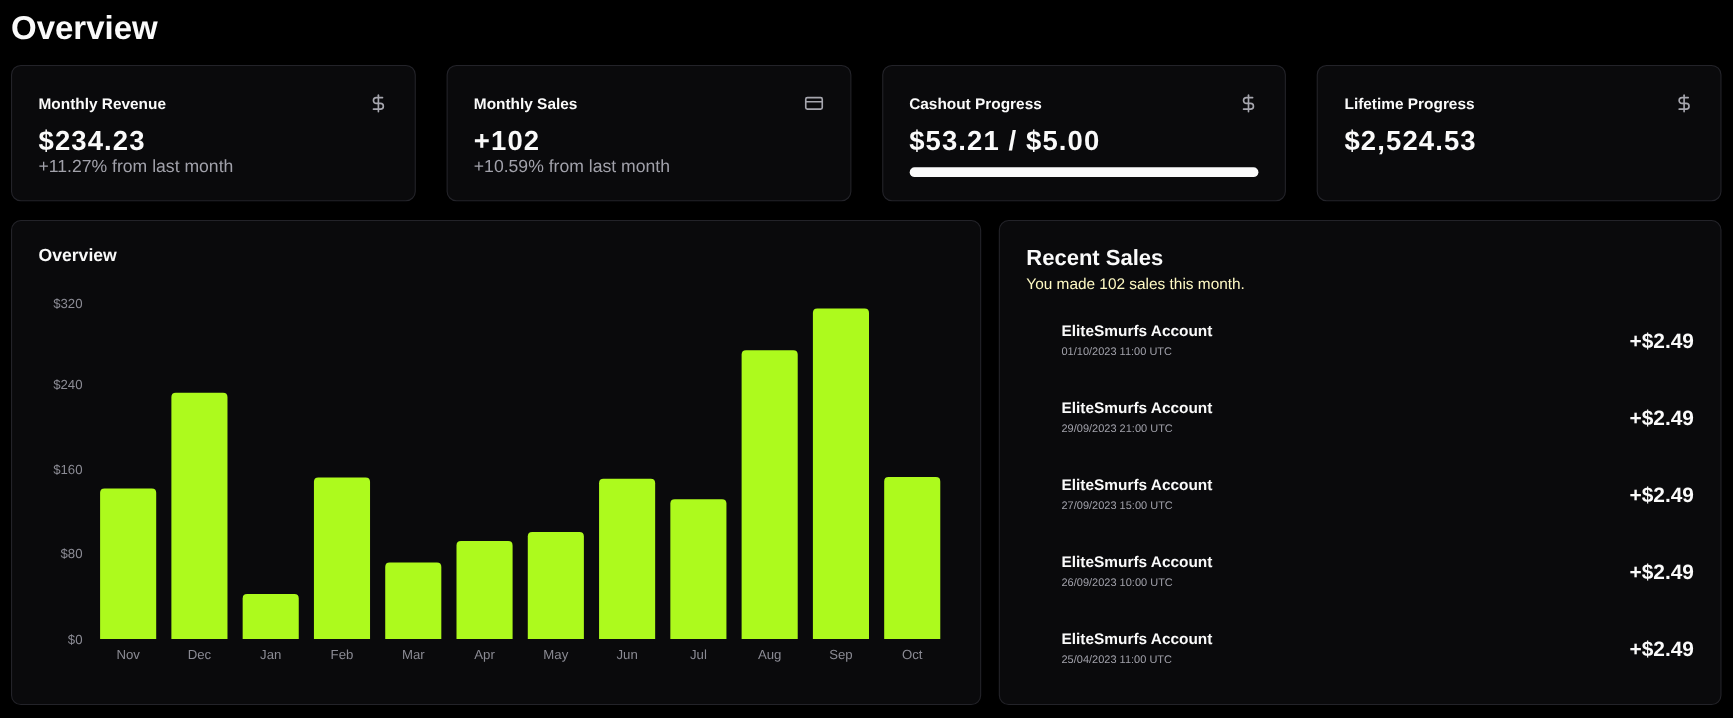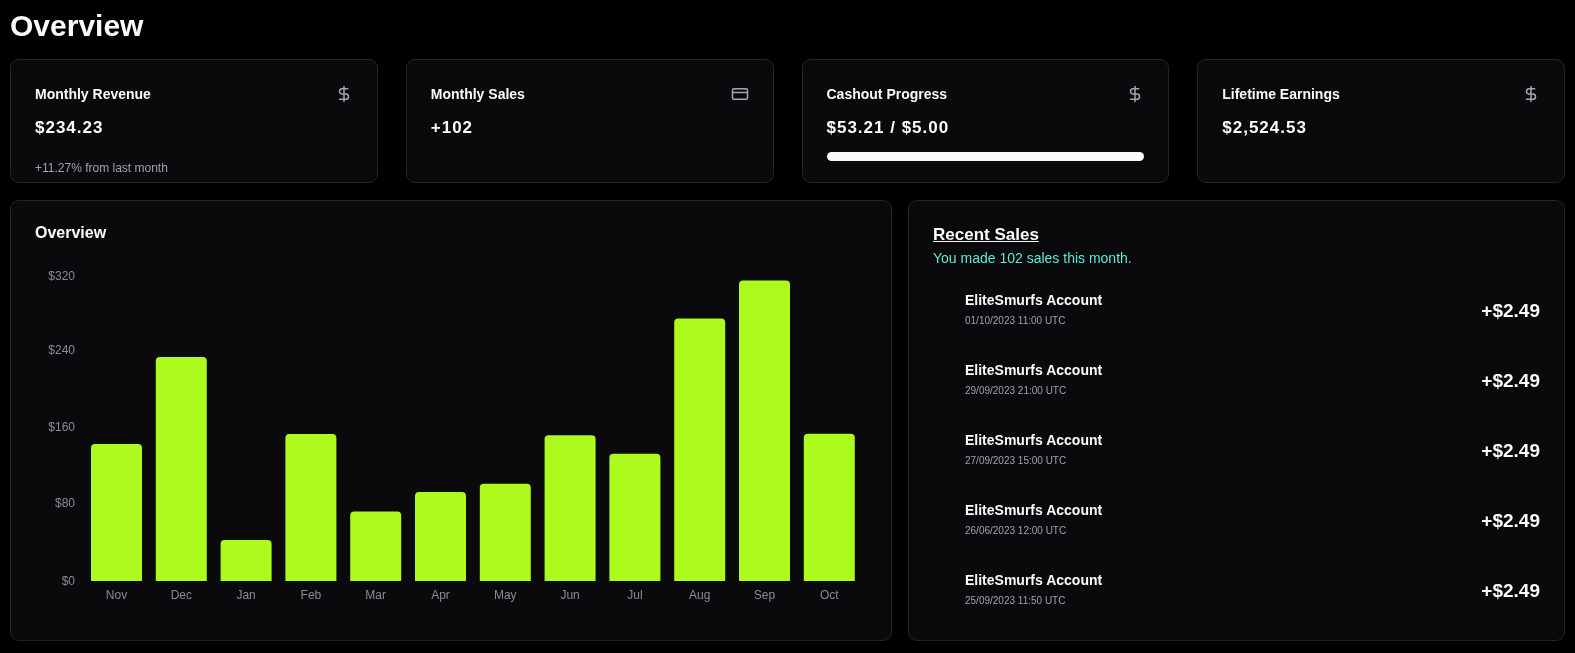--- a/index.html
+++ b/index.html
@@ -6,29 +6,29 @@
   html,body { width:1575px; height:653px; background:#000; overflow:hidden; }
   body { font-family:"Liberation Sans", sans-serif; color:#fafafa; }
   .page { padding:8px 10px 0 10px;border-radius:28px; }
   h1 { font-size:30px; font-weight:700; line-height:36px; letter-spacing:0px; margin:0 0 15px 0; }
   .card { background:#0a0a0c; border:1px solid #232329; border-radius:9px; }
   .stats { display:grid; grid-template-columns:repeat(4,1fr); gap:28px; }
   .stat { height:124px; padding:24px; }
   .stat-head { display:flex; justify-content:space-between; align-items:center; padding-bottom:8px; }
   .stat-title { font-size:14px; line-height:20px; font-weight:700; color:#fafafa; }
   .stat-head svg { width:18px; height:18px; stroke:#a6a6ae; }
-  .big { font-size:17px; line-height:32px; font-weight:700; letter-spacing:1px; }
-  .sub { font-size:12px; line-height:16px; color:#a1a1aa; margin-top:16px; }
+  .big { font-size:25px; line-height:32px; font-weight:700; letter-spacing:1px; }
+  .sub { font-size:16px; line-height:16px; color:#a1a1aa; margin-top:0; }
   .progress { height:9px; background:#fafafa; border-radius:5px; margin-top:8px; }
   .bottom { display:grid; grid-template-columns:882px 1fr; gap:16px; margin-top:17px; }
   .chart-card { height:441px; position:relative; }
   .chart-title { position:absolute; left:24px; top:24px; font-size:16px; line-height:16px; font-weight:700; }
   .sales-card { height:441px; padding:24px; }
-  .sales-title { font-size:17px; line-height:20px; font-weight:700;text-decoration:underline; }
-  .sales-sub { font-size:14px; line-height:20px; color:#5eead4; margin-top:3px; }
+  .sales-title { font-size:20px; line-height:20px; font-weight:700; }
+  .sales-sub { font-size:14px; line-height:20px; color:#fef9c3; margin-top:3px; }
   .rows { margin-top:22px; }
   .row { display:flex; align-items:center; margin-left:32px; margin-bottom:29px; } 
   .row:last-child { margin-bottom:0; }
   .row-name { font-size:14px; line-height:20px; font-weight:700; }
   .row-date { font-size:10px; line-height:21px; color:#a1a1aa; }
   .row-amt { margin-left:auto; font-size:19px; font-weight:700; }
 </style>
 </head>
 <body>
 <div class="page">
@@ -47,35 +47,36 @@
     </div>
     <div class="card stat">
       <div class="stat-head">
         <div class="stat-title">Monthly Sales</div>
         <svg viewBox="0 0 24 24" fill="none" stroke-width="2" stroke-linecap="round" stroke-linejoin="round">
             <rect width="20" height="14" x="2" y="5" rx="2"></rect>
             <line x1="2" x2="22" y1="10" y2="10"></line>
           </svg>
       </div>
       <div class="big">+102</div>
+      <div class="sub">+10.59% from last month</div>
     </div>
     <div class="card stat">
       <div class="stat-head">
         <div class="stat-title">Cashout Progress</div>
         <svg viewBox="0 0 24 24" fill="none" stroke-width="2" stroke-linecap="round" stroke-linejoin="round">
             <line x1="12" x2="12" y1="2" y2="22"></line>
             <path d="M17 5H9.5a3.5 3.5 0 0 0 0 7h5a3.5 3.5 0 0 1 0 7H6"></path>
           </svg>
       </div>
       <div class="big">$53.21 / $5.00</div>
       <div class="progress"></div>
     </div>
     <div class="card stat">
       <div class="stat-head">
-        <div class="stat-title">Lifetime Earnings</div>
+        <div class="stat-title">Lifetime Progress</div>
         <svg viewBox="0 0 24 24" fill="none" stroke-width="2" stroke-linecap="round" stroke-linejoin="round">
             <line x1="12" x2="12" y1="2" y2="22"></line>
             <path d="M17 5H9.5a3.5 3.5 0 0 0 0 7h5a3.5 3.5 0 0 1 0 7H6"></path>
           </svg>
       </div>
       <div class="big">$2,524.53</div>
     </div>
   </div>
   <div class="bottom">
     <div class="card chart-card">
@@ -137,27 +138,27 @@
         <div class="row">
             <div>
               <div class="row-name">EliteSmurfs Account</div>
               <div class="row-date">27/09/2023 15:00 UTC</div>
             </div>
             <div class="row-amt">+$2.49</div>
           </div>
         <div class="row">
             <div>
               <div class="row-name">EliteSmurfs Account</div>
-              <div class="row-date">26/06/2023 12:00 UTC</div>
+              <div class="row-date">26/09/2023 10:00 UTC</div>
             </div>
             <div class="row-amt">+$2.49</div>
           </div>
         <div class="row">
             <div>
               <div class="row-name">EliteSmurfs Account</div>
-              <div class="row-date">25/09/2023 11:50 UTC</div>
+              <div class="row-date">25/04/2023 11:00 UTC</div>
             </div>
             <div class="row-amt">+$2.49</div>
           </div>
       </div>
     </div>
   </div>
 </div>
 
 </body></html>

